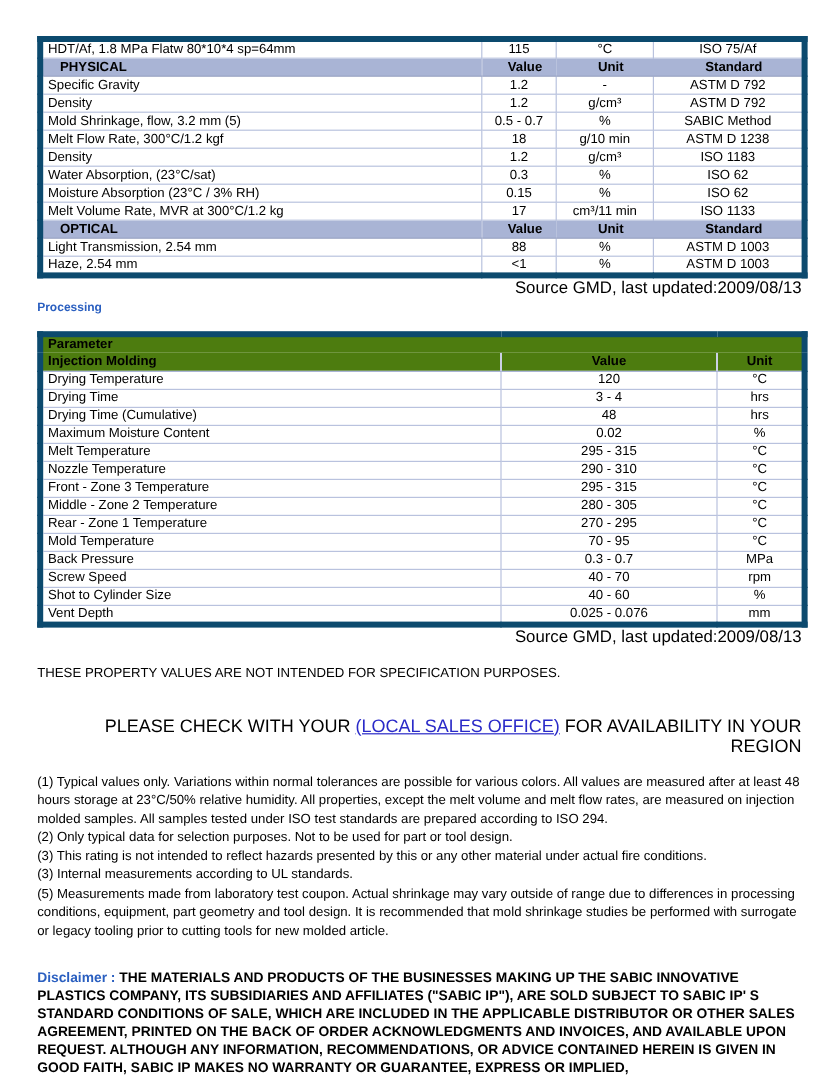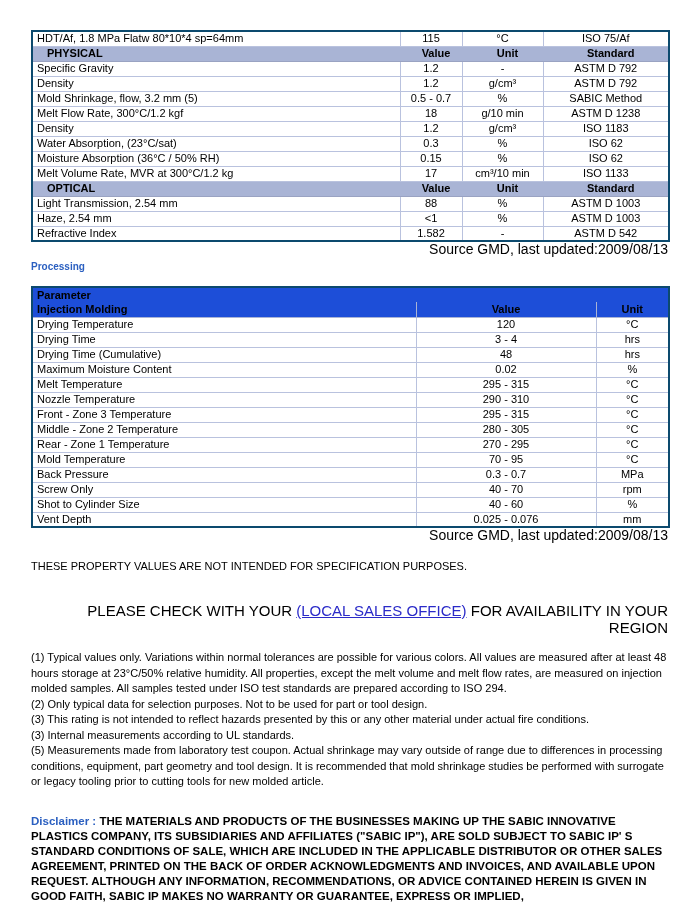--- a/index.html
+++ b/index.html
@@ -7,42 +7,42 @@
   body {
     width:700px; height:905px; overflow:hidden;
     font-family:"Liberation Sans", sans-serif;
     color:#000;
     position:relative;
   }
   .page { padding:30px 32px 0 31px; width:700px; }
 
   
   table { border-collapse:collapse; table-layout:fixed; width:637px; }
-  table { border:2px solid #0c4a6e; }
+  table { border:5px solid #0c4a6e; }
   td, th {
     font-size:11px; line-height:13px;
     height:15px; padding:0 4px;
     overflow:hidden; white-space:nowrap;
     vertical-align:middle;
   }
   td { border:1px solid #b9c2de; background:#fff; }
   td:first-child { text-align:left; }
   td:not(:first-child) { text-align:center; }
 
   tr.r-header th {
     background:#a9b4d5;
     border:1px solid #a9b4d5;
     border-top:1px solid #9aa3c2;
     border-bottom:1px solid #9aa3c2;
     font-weight:bold; text-align:center;padding-left:14px;
   }
   tr.r-header th:first-child { text-align:left; }
 
   #proc-head-row1 th, #proc-head-row2 th {
-    background:#1d4ed8; border:1px solid #a9b4d5;
+    background:#4d7c0f; border:1px solid #a9b4d5;
     font-weight:bold; text-align:left;
   }
   #proc-head-row1 th { border-bottom:none; }
   #proc-head-row2 th { border-top:none; }
   #proc-head-row2 th:not(:first-child) { text-align:center; }
 
   .source-line {
     width:637px; text-align:right;
     font-size:14px; line-height:13px; margin-top:1px;
   }
@@ -117,54 +117,48 @@
           <td>g/cm³</td>
           <td>ISO 1183</td>
         </tr>
         <tr class="r-data">
           <td>Water Absorption, (23°C/sat)</td>
           <td>0.3</td>
           <td>%</td>
           <td>ISO 62</td>
         </tr>
         <tr class="r-data">
-          <td>Moisture Absorption (36°C / 50% RH)</td>
+          <td>Moisture Absorption (23°C / 3% RH)</td>
           <td>0.15</td>
           <td>%</td>
           <td>ISO 62</td>
         </tr>
         <tr class="r-data">
           <td>Melt Volume Rate, MVR at 300°C/1.2 kg</td>
           <td>17</td>
-          <td>cm³/10 min</td>
+          <td>cm³/11 min</td>
           <td>ISO 1133</td>
         </tr>
         <tr class="r-header">
           <th>OPTICAL</th>
           <th>Value</th>
           <th>Unit</th>
           <th>Standard</th>
         </tr>
         <tr class="r-data">
           <td>Light Transmission, 2.54 mm</td>
           <td>88</td>
           <td>%</td>
           <td>ASTM D 1003</td>
         </tr>
         <tr class="r-data">
           <td>Haze, 2.54 mm</td>
           <td>&lt;1</td>
           <td>%</td>
           <td>ASTM D 1003</td>
-        </tr>
-        <tr class="r-data">
-          <td>Refractive Index</td>
-          <td>1.582</td>
-          <td>-</td>
-          <td>ASTM D 542</td>
         </tr>
       </tbody>
   </table>
 
   <div class="source-line">Source GMD, last updated:2009/08/13</div>
 
   <div class="section-heading">Processing</div>
 
   <table id="proc-table">
     <colgroup>
@@ -230,21 +224,21 @@
           <td>Mold Temperature</td>
           <td>70 - 95</td>
           <td>°C</td>
         </tr>
         <tr class="r-data">
           <td>Back Pressure</td>
           <td>0.3 - 0.7</td>
           <td>MPa</td>
         </tr>
         <tr class="r-data">
-          <td>Screw Only</td>
+          <td>Screw Speed</td>
           <td>40 - 70</td>
           <td>rpm</td>
         </tr>
         <tr class="r-data">
           <td>Shot to Cylinder Size</td>
           <td>40 - 60</td>
           <td>%</td>
         </tr>
         <tr class="r-data">
           <td>Vent Depth</td>

